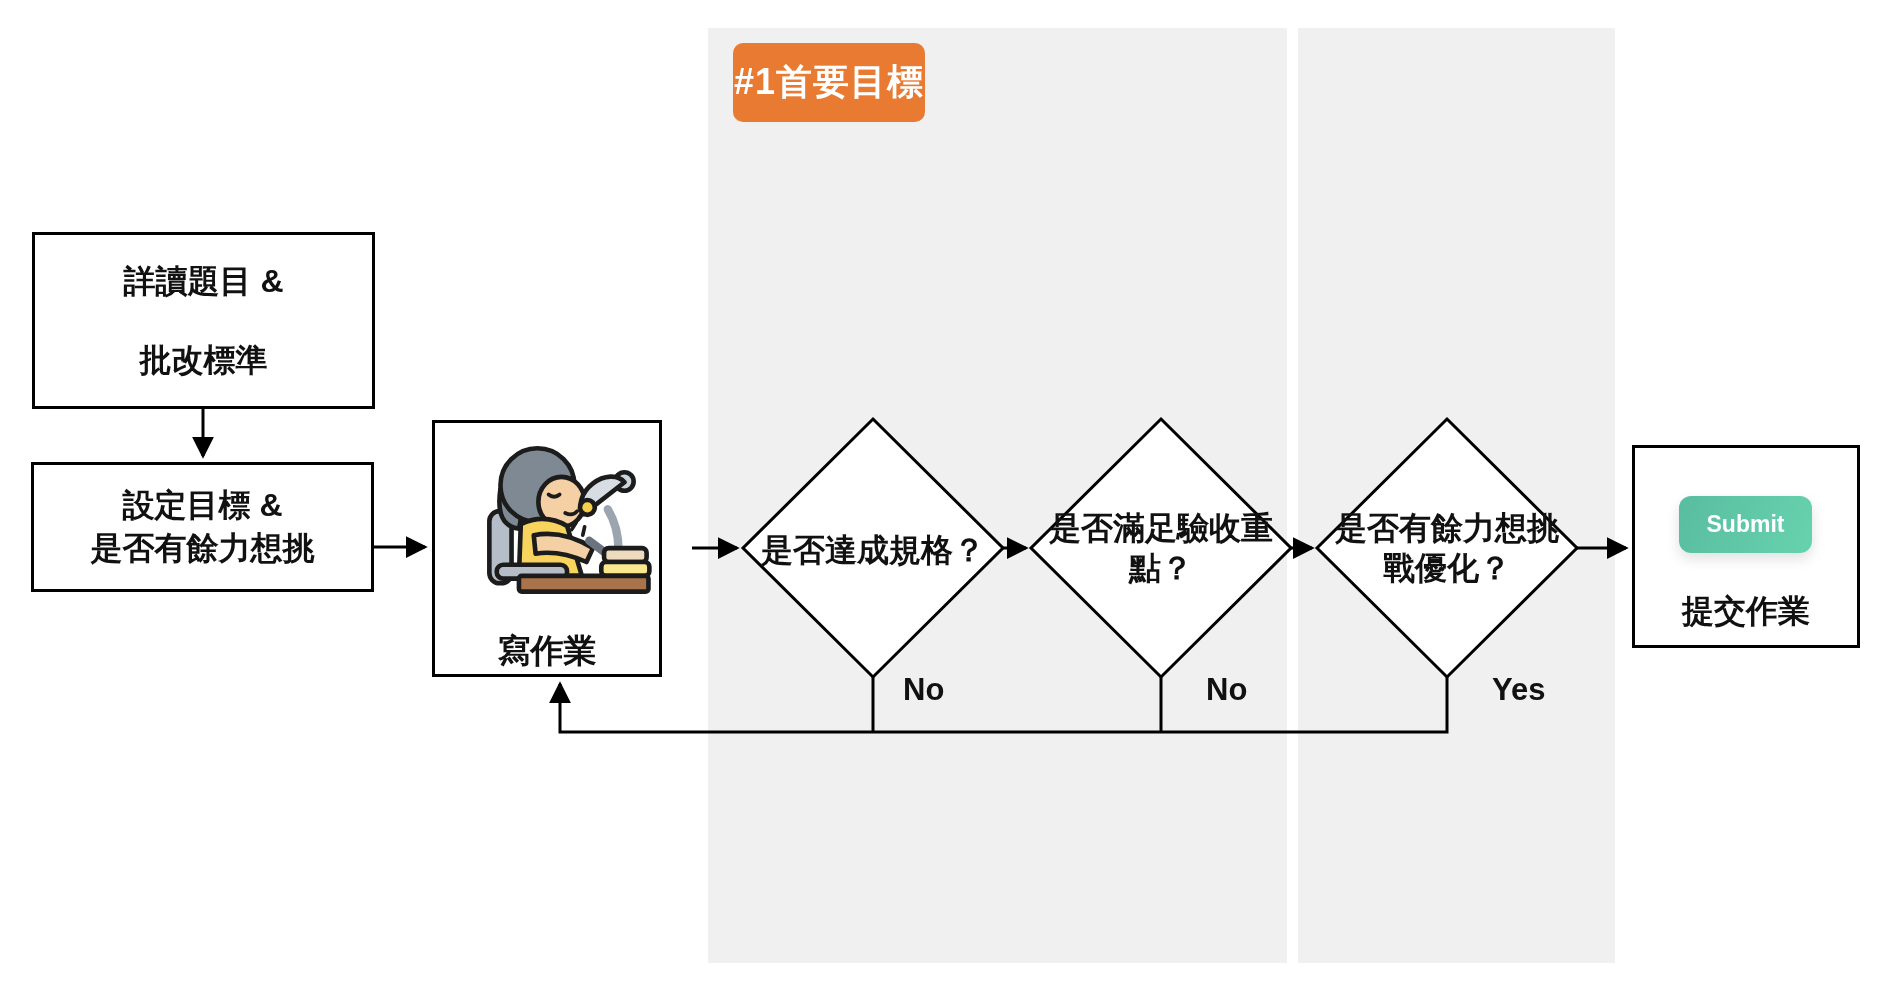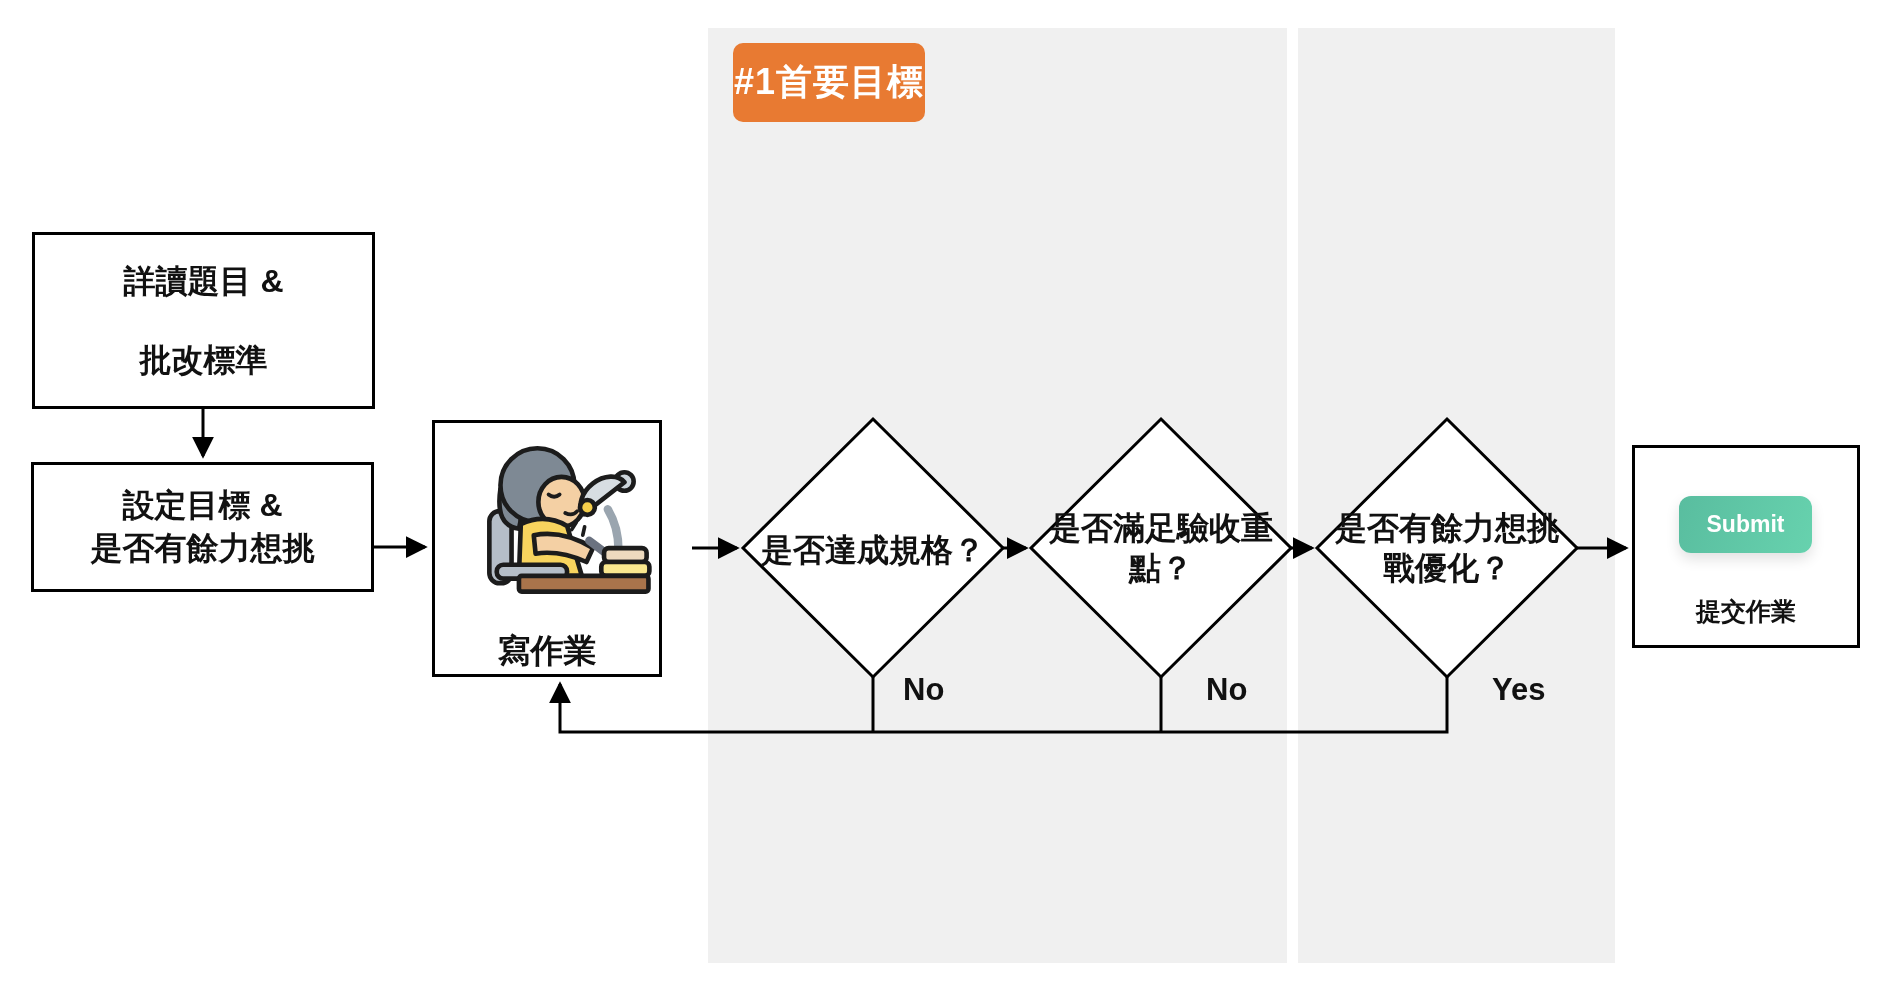--- a/index.html
+++ b/index.html
@@ -28,21 +28,21 @@
   .box-write{left:432px;top:420px;width:230px;height:257px;justify-content:flex-start;}
   .box-submit{left:1632px;top:445px;width:228px;height:203px;justify-content:flex-start;}
   .write-illustration{position:absolute;left:34px;top:14px;}
   .write-label{position:absolute;left:0;right:0;top:206px;font-size:33px;font-weight:600;text-align:center;}
   .submit-btn{
     position:absolute;left:44px;top:48px;width:133px;height:57px;border-radius:12px;
     background:linear-gradient(110deg,var(--submit-btn-start,#59bd9f),var(--submit-btn-end,#67d2ae));
     color:#fff;font-size:23px;font-weight:bold;display:flex;align-items:center;justify-content:center;
     box-shadow:0 6px 14px rgba(0,0,0,0.12);
   }
-  .submit-label{position:absolute;left:0;right:0;top:142px;font-size:25px;font-weight:600;text-align:center;}
+  .submit-label{position:absolute;left:0;right:0;top:142px;font-size:32px;font-weight:600;text-align:center;}
   svg.edge-layer{position:absolute;left:0;top:0;}
   .dtext{
     position:absolute;width:260px;text-align:center;font-size:32px;font-weight:600;
     line-height:40px;white-space:nowrap;overflow:visible;
   }
   .dtext.d1{left:743px;top:530px;}
   .dtext.d2{left:1031px;top:508px;}
   .dtext.d3{left:1317px;top:508px;}
   .edge-label{position:absolute;font-size:31px;font-weight:600;}
   .edge-label.no1{left:903px;top:672px;}

